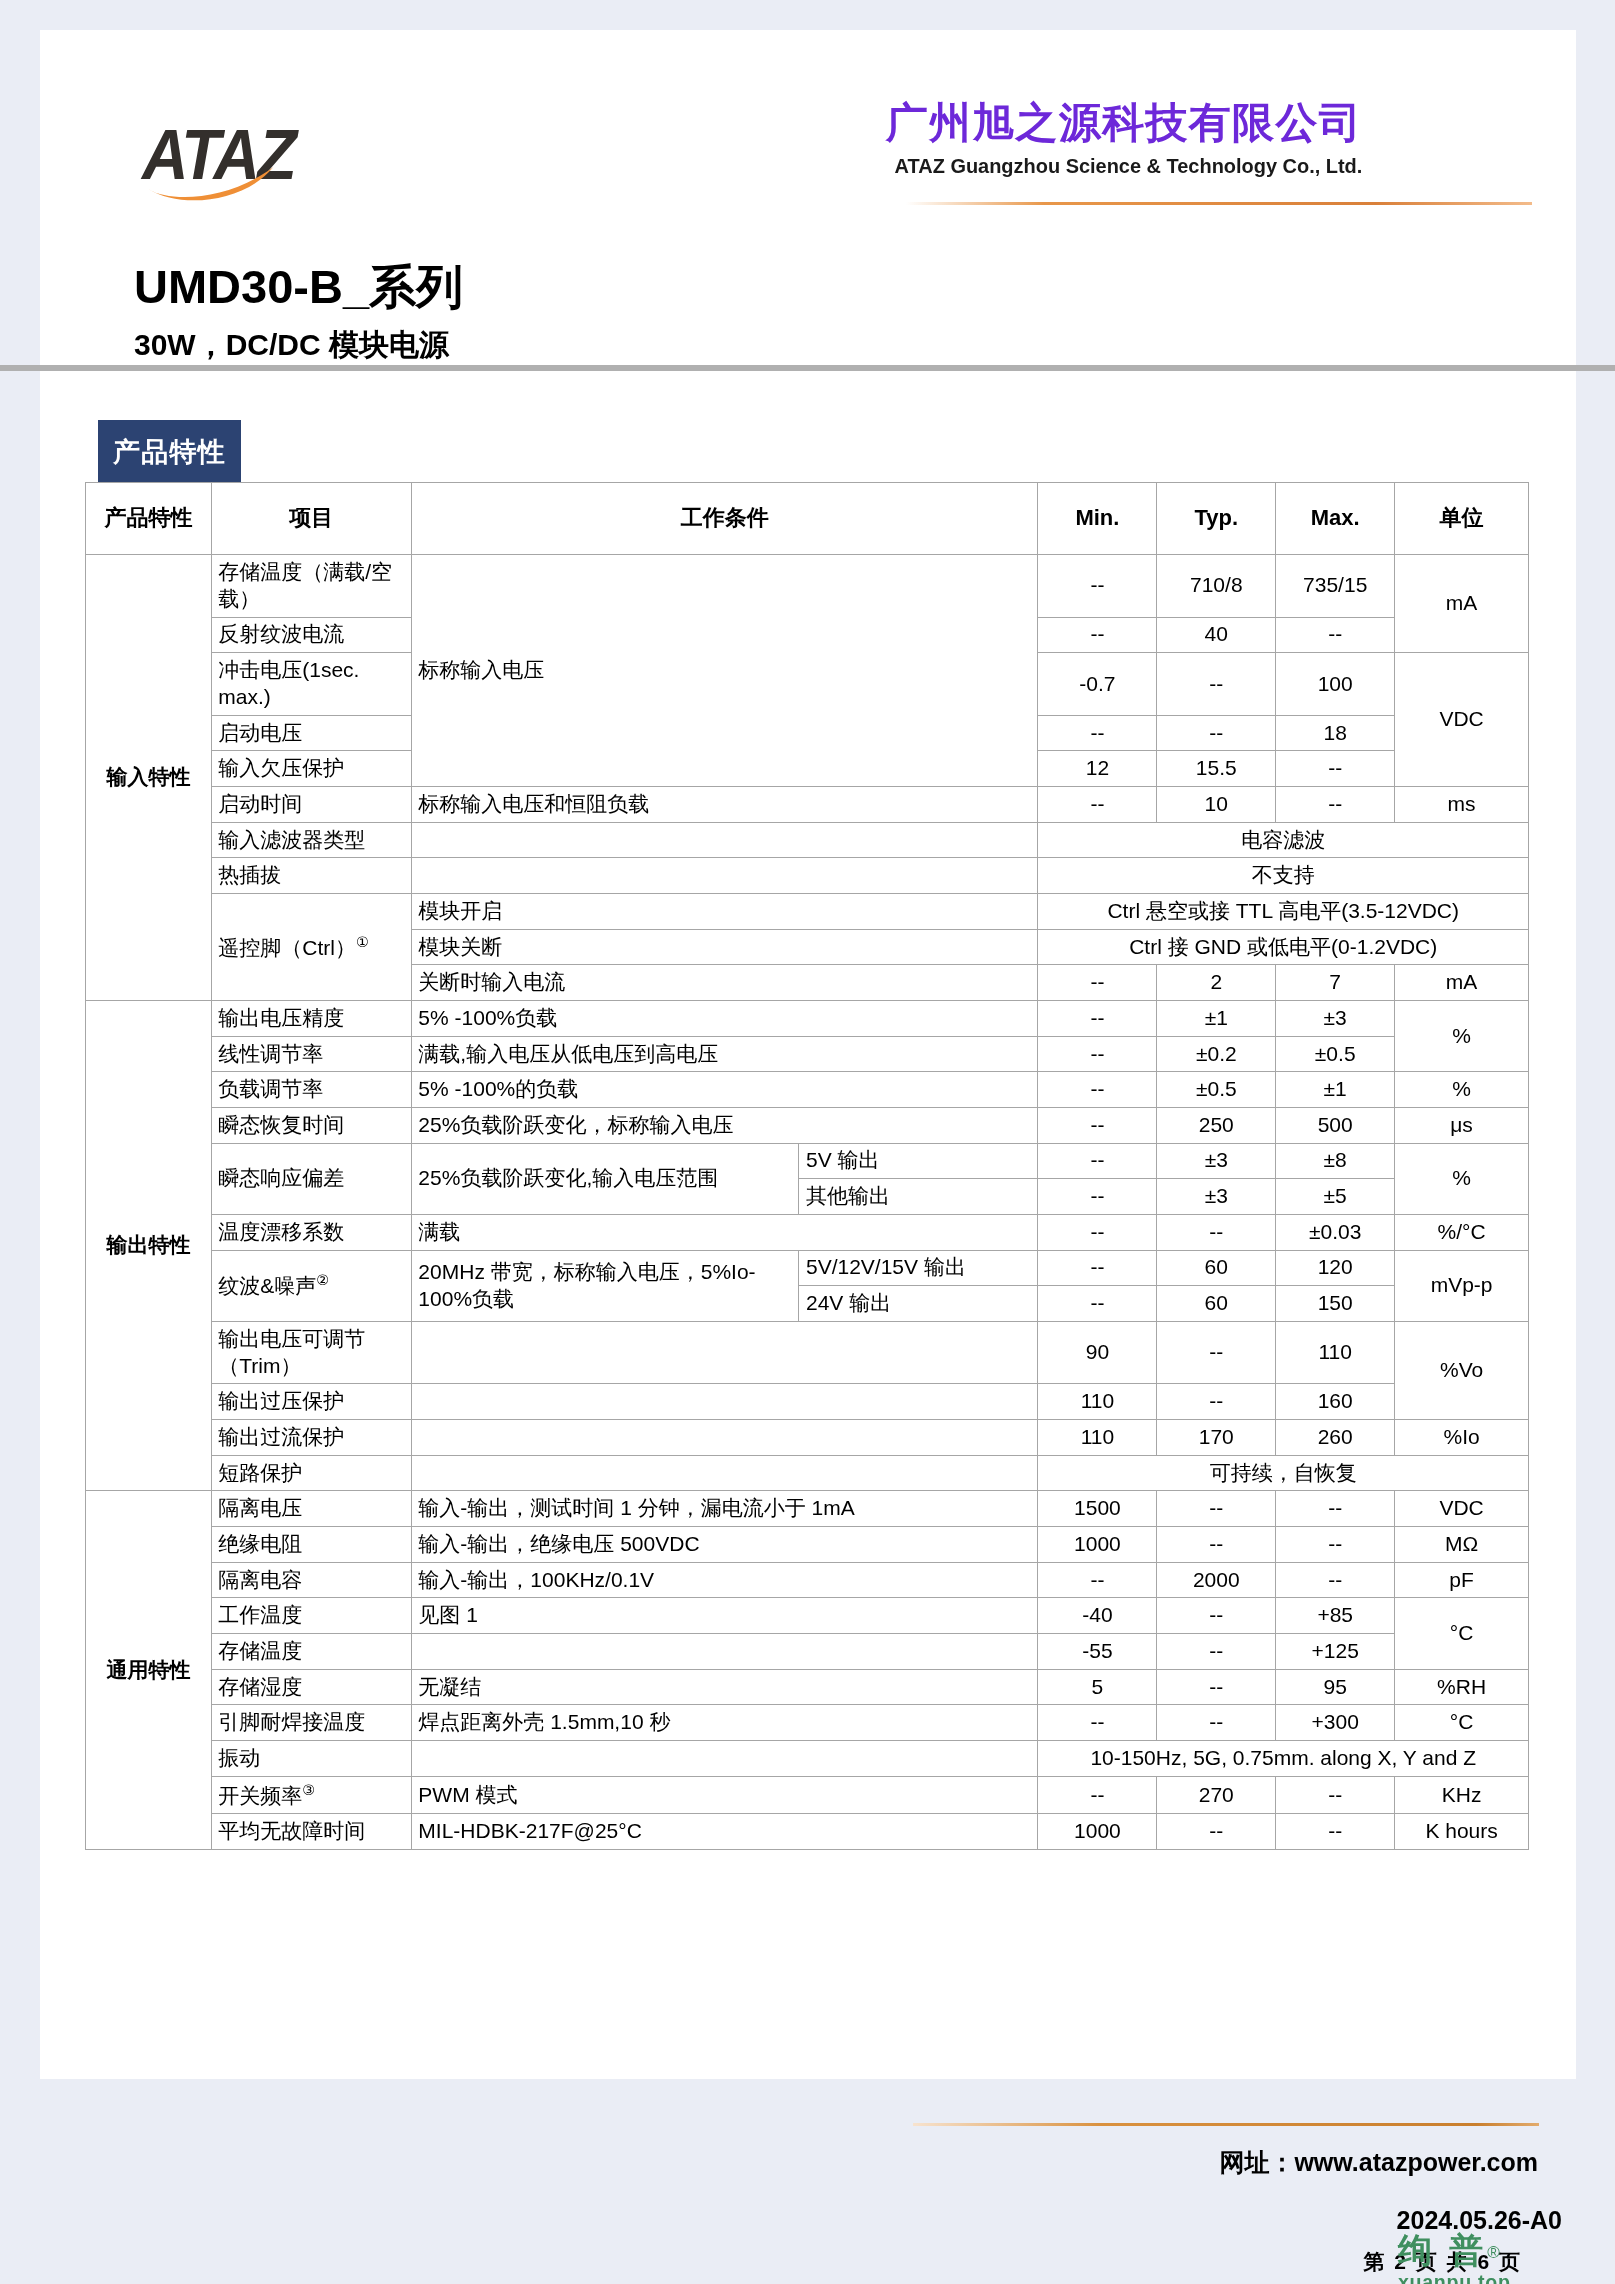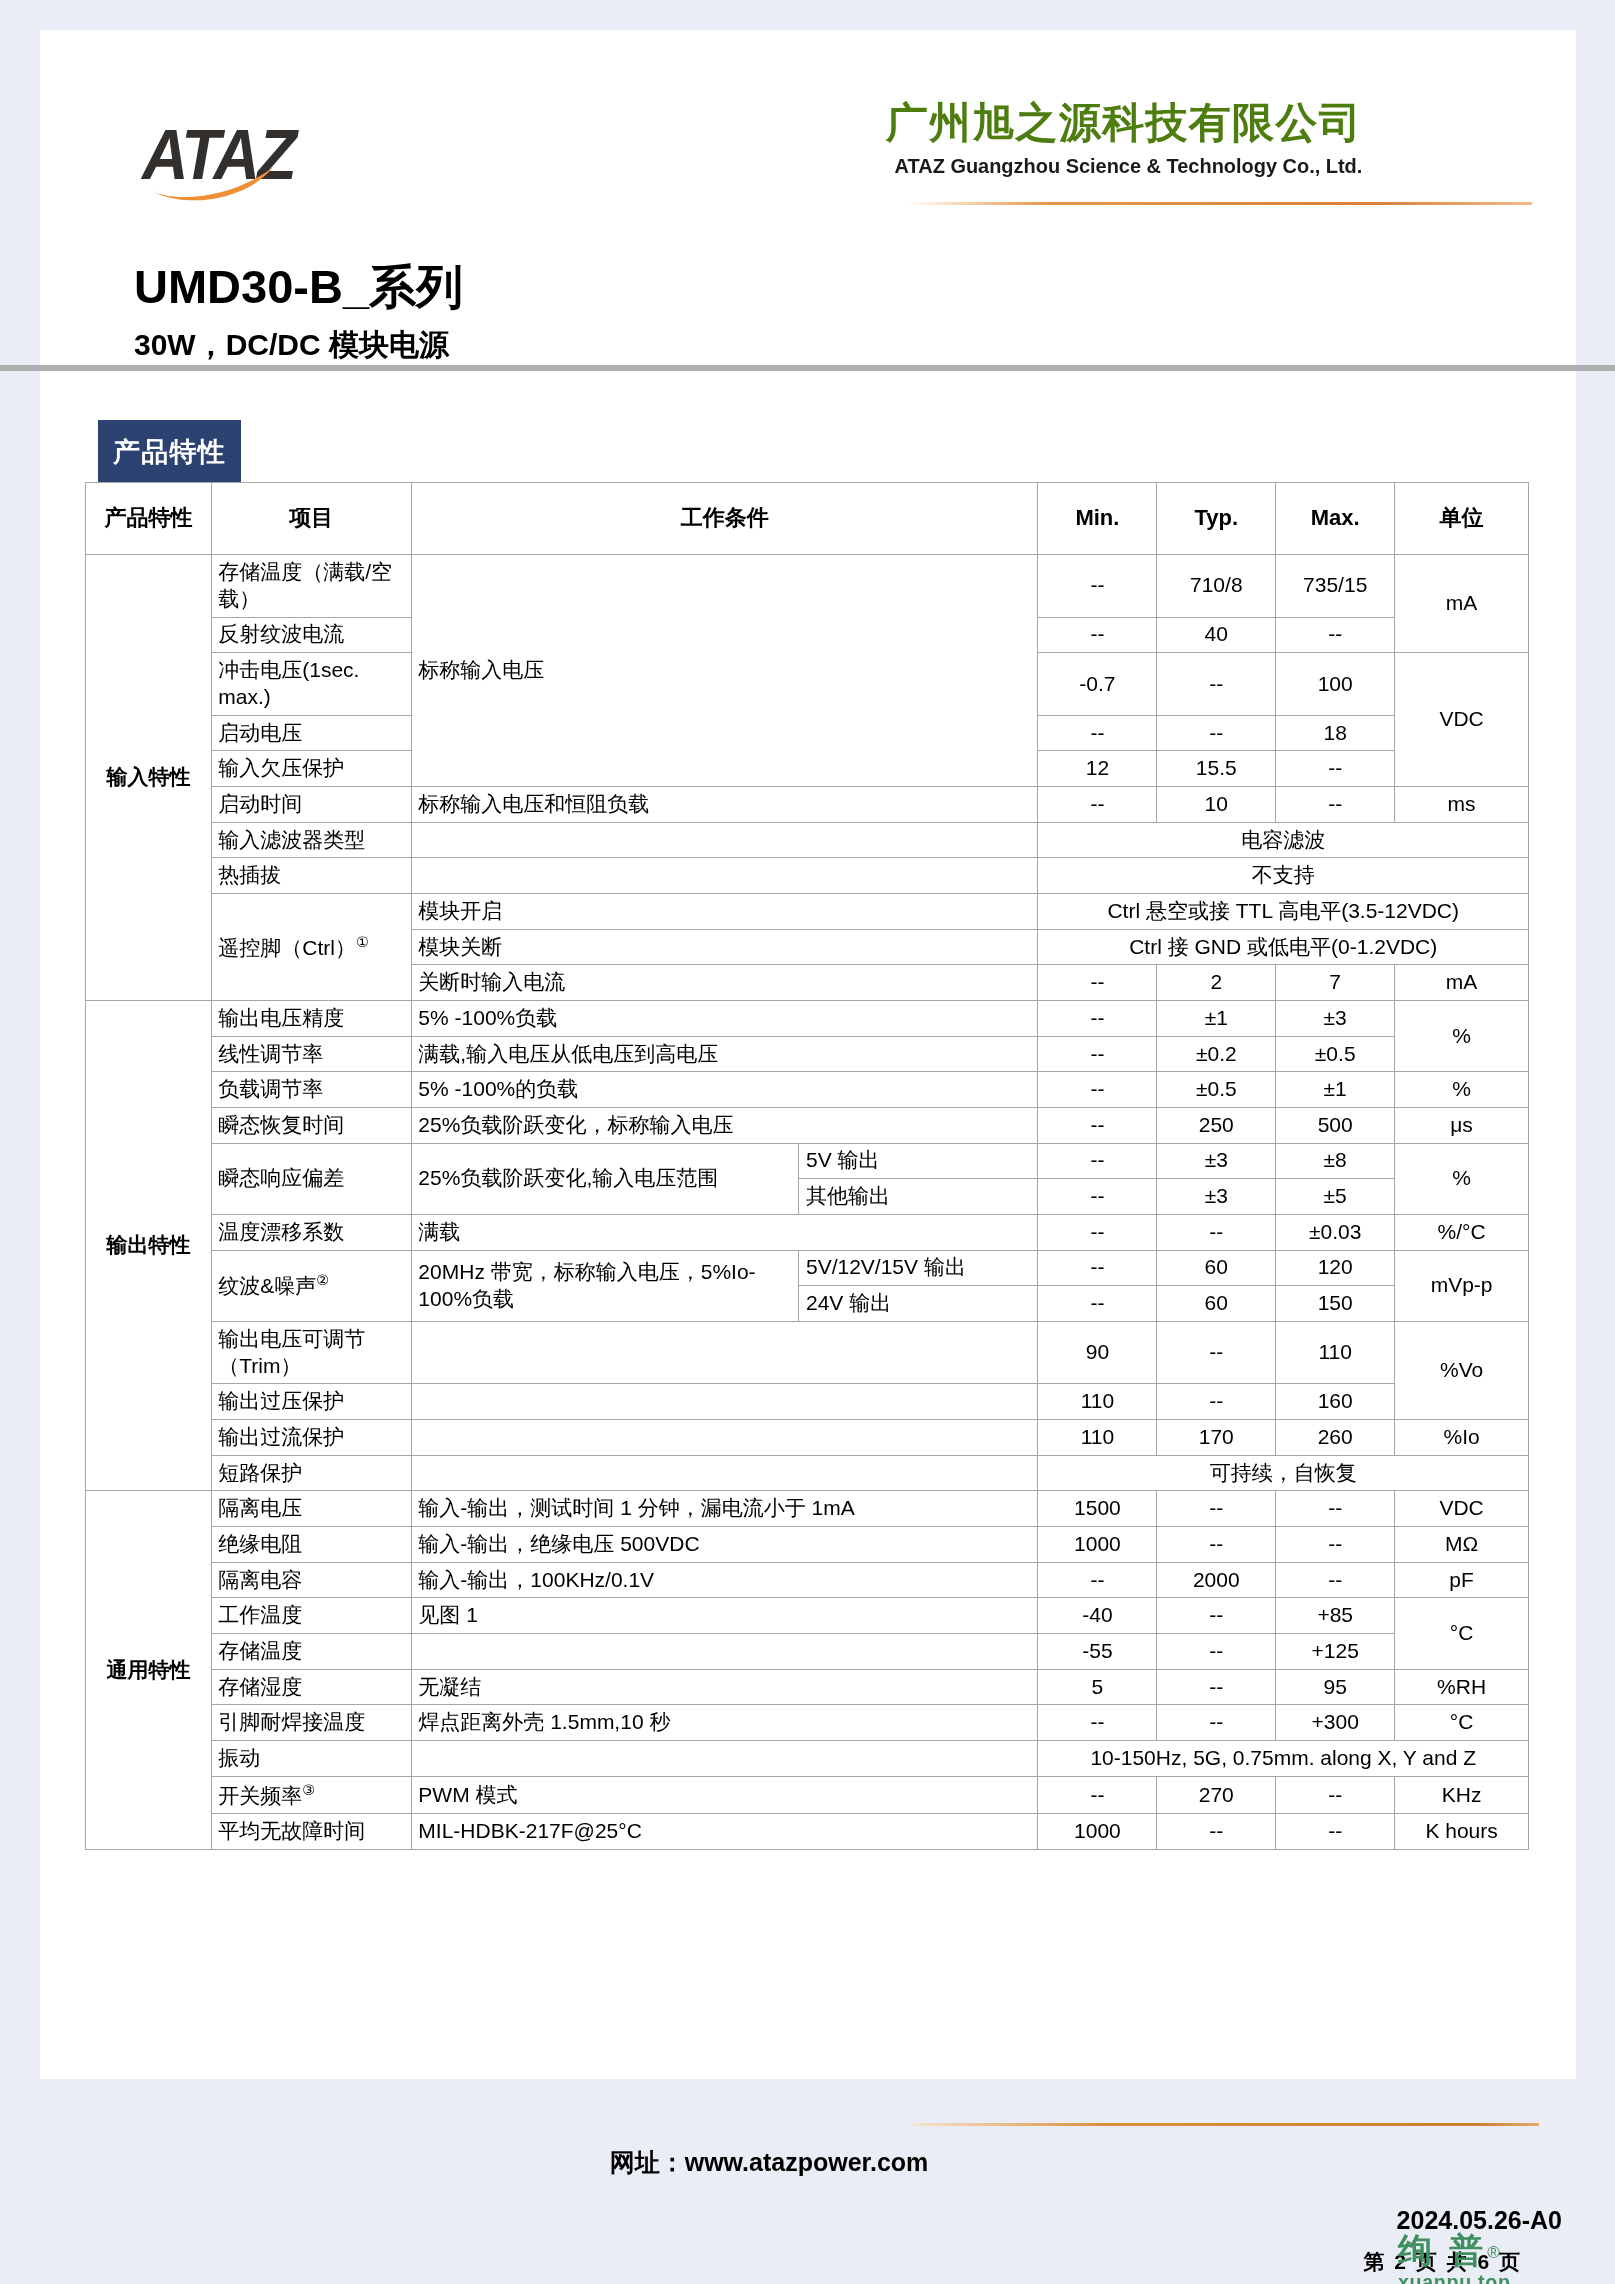--- a/index.html
+++ b/index.html
@@ -32,21 +32,21 @@
   }
   .logo-swoosh {
     position:absolute; left:3.9px; top:60px; width:143px; height:38px;
     overflow:hidden;
   }
   .logo-swoosh svg { display:block; }
 
   .company { position:absolute; right:142px; top:22px; text-align:right; }
   .company-cn {
     font-family:"Liberation Sans","DejaVu Sans",sans-serif;
-    font-weight:bold; font-size:42px; letter-spacing:1.3px; color:#4d7c0f;
+    font-weight:bold; font-size:42px; letter-spacing:1.3px; color:#6d28d9;
     white-space:nowrap; line-height:1.1;
   }
   .company-en {
     font-family:"Liberation Sans","DejaVu Sans",sans-serif;
     font-weight:bold; font-size:21px; color:#1a1a1a; margin-top:7.8px;
     white-space:nowrap; transform:scaleX(0.95); transform-origin:right center;
   }
   .orange-rule {
     position:absolute; left:906px; top:124px; width:626px; height:3.3px;
     background:linear-gradient(to right,#ffffff 0%, #e8974a 22%, #d9803a 75%, #f3bb8a 100%);
@@ -409,21 +409,21 @@
     <td class="num">--</td>
     <td class="num">--</td>
     <td class="unit">K hours</td>
   </tr>
 </tbody>
     </table>
 </div>
 
 <div style="position:absolute;left:913px;top:2123px;width:626px;height:3.3px;background:linear-gradient(to right,#f7e3cf 0%,#d9913f 30%,#c97f2e 90%,#e2ab6d 100%);"></div>
 
-<div style="position:absolute;left:8px;top:2146px;width:1522px;text-align:center;font-size:25px;font-weight:bold;">网址：www.atazpower.com</div>
+<div style="position:absolute;left:16px;top:2146px;width:1522px;text-align:right;font-size:25px;font-weight:bold;">网址：www.atazpower.com</div>
 
 <div style="position:absolute;left:0;top:2206px;width:1522px;text-align:right;font-size:25px;font-weight:bold;margin-left:40px;">2024.05.26-A0</div>
 
 <div style="position:absolute;left:0;top:2248px;width:1522px;text-align:right;font-size:21px;font-weight:bold;letter-spacing:2px;">第 2 页 共 6 页</div>
 
 <div style="position:absolute;left:1398px;top:2228px;width:209px;height:56px;color:#3f8f5f;">
   <span style="font-size:34px;font-weight:bold;letter-spacing:3.9px;">绚 普</span><sup style="font-size:17px;">®</sup>
   <div style="font-size:19.6px;font-weight:bold;margin-top:-2.6px;letter-spacing:0.7px;">xuanpu.top</div>
 </div>
 

